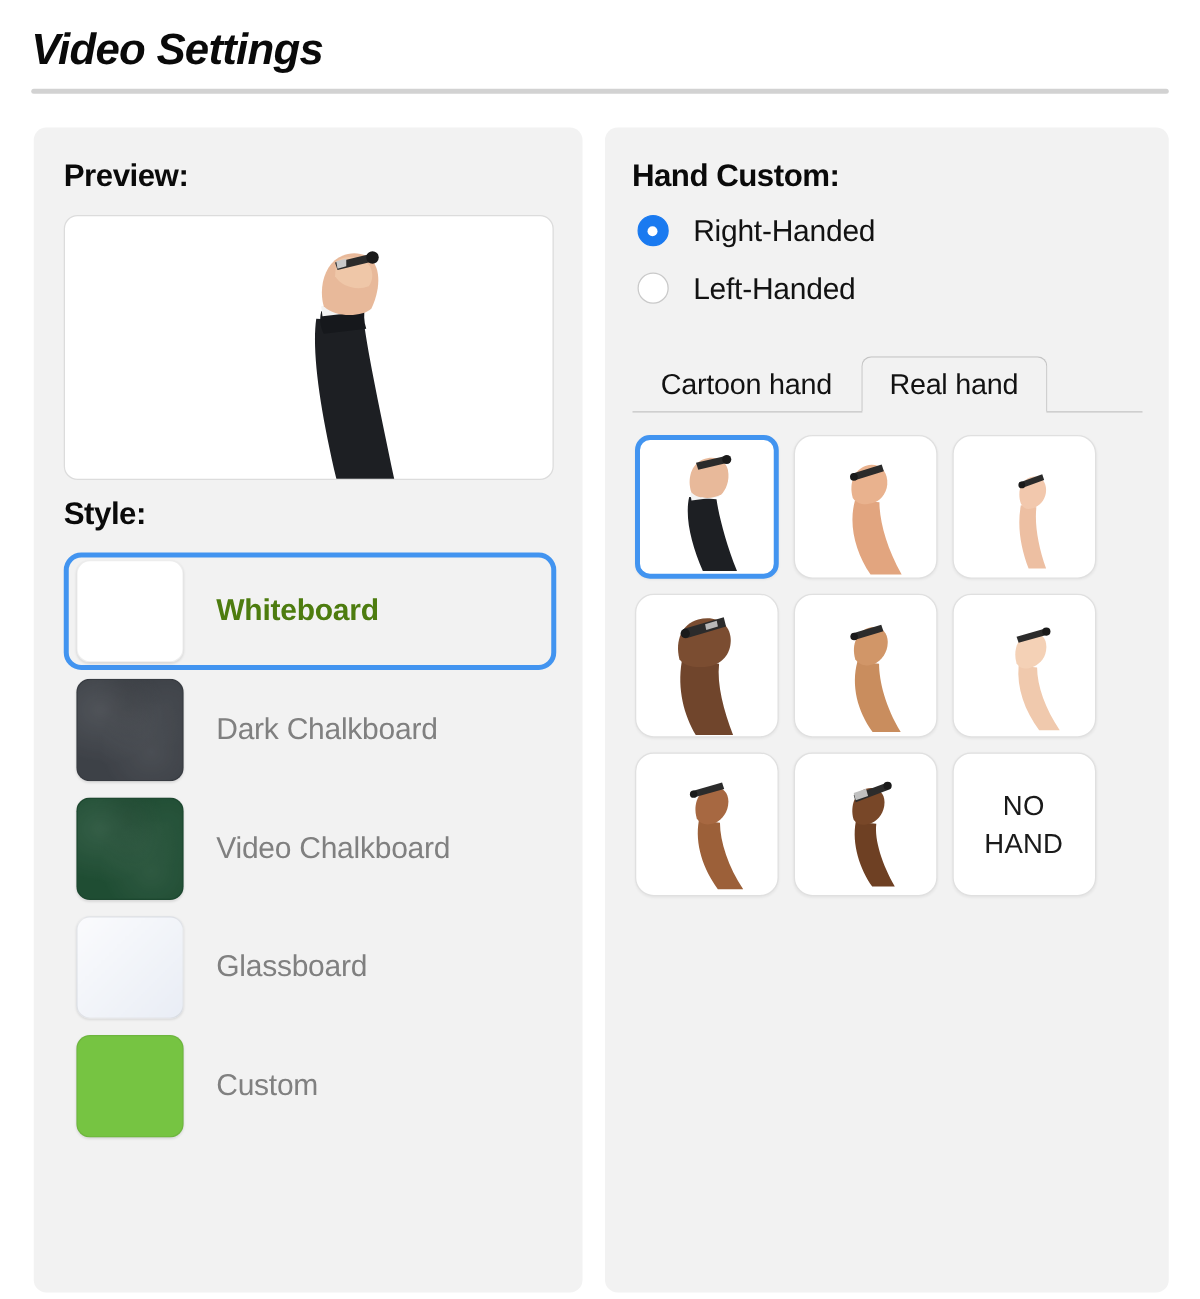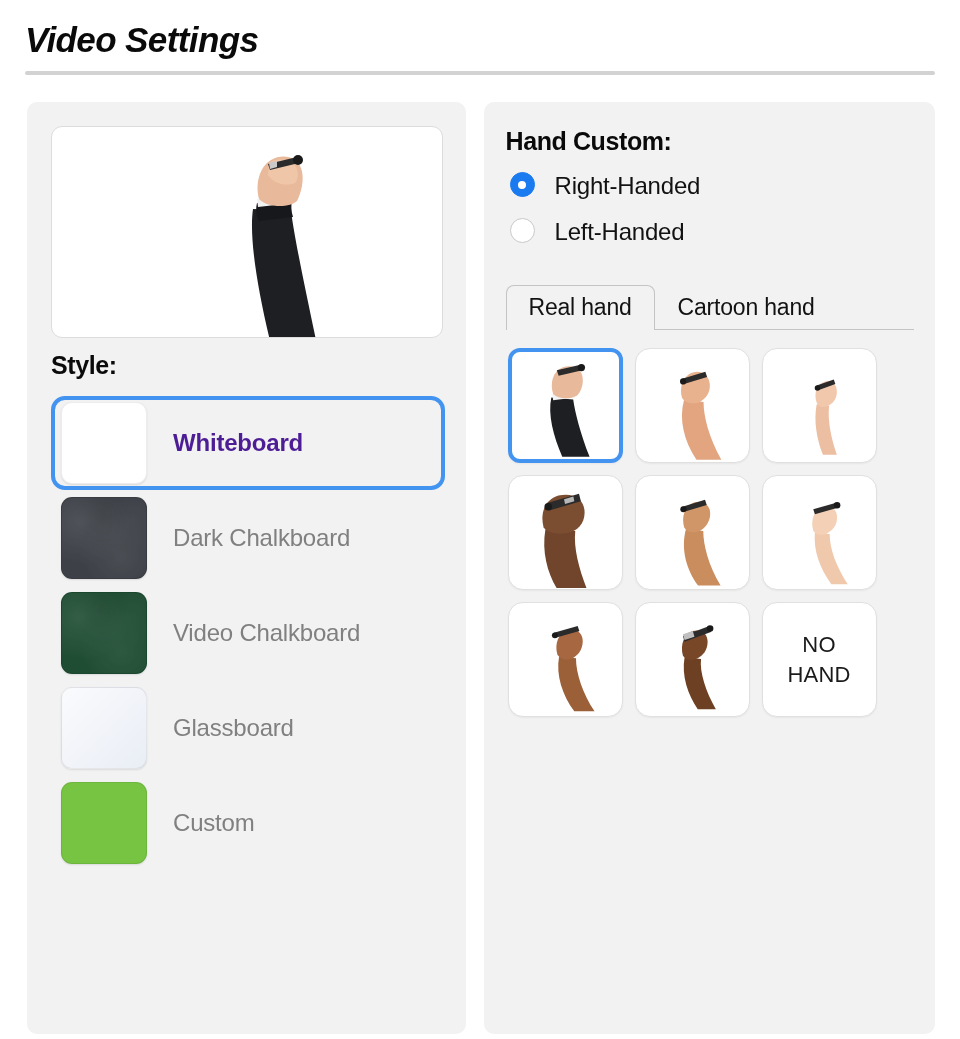--- a/index.html
+++ b/index.html
@@ -120,21 +120,21 @@
       radial-gradient(ellipse at 48% 15%, rgba(0,0,0,0.18), transparent 45%),
       radial-gradient(ellipse at 85% 25%, rgba(255,255,255,0.10), transparent 40%);
   }
   .style-name {
     font-size: 24px;
     margin-left: 26px;
     color: #808080;
     letter-spacing: -0.2px;
   }
   .style-item.selected .style-name {
-    color: #4c1d95;
+    color: #4d7c0f;
     font-weight: bold;
   }
 
   
   .radio-row {
     display: flex;
     align-items: flex-start;
     height: 46px;
     margin-left: 4px;
   }
@@ -248,20 +248,21 @@
 
 <div class="page-header">
   <h1 class="page-title">Video Settings</h1>
   <div class="title-rule"></div>
 </div>
 
 <div class="panels">
 
   <div class="panel panel-left">
 
+    <div class="section-label">Preview:</div>
 
     <div class="preview-box">
       <svg class="preview-art" viewBox="0 0 130 210">
 
         <path d="M40 72 C36 100 44 150 58 208 L104 208 C92 150 82 104 78 74 Z" fill="#1d1f23"></path>
         <path d="M44 66 C42 74 44 80 46 84 L80 80 C78 74 78 68 79 62 Z" fill="#16181c"></path>
         <path d="M44 62 L80 58 L80 66 L45 70 Z" fill="#f3f3f3"></path>
 
         <path d="M46 62 C42 48 46 30 58 23 C70 16 84 20 88 31 C92 42 88 56 84 64 C78 70 56 72 46 62 Z" fill="#e8b99a"></path>
         <path d="M56 26 C64 20 78 22 83 30 C86 36 85 42 82 46 C72 50 60 46 55 38 Z" fill="#efc7a8"></path>
@@ -316,22 +317,22 @@
       <span class="radio on"></span>
       <span class="radio-label">Right-Handed</span>
     </div>
 
     <div class="radio-row">
       <span class="radio"></span>
       <span class="radio-label">Left-Handed</span>
     </div>
 
     <div class="tabs">
+      <div class="tab">Cartoon hand</div>
       <div class="tab active">Real hand</div>
-      <div class="tab">Cartoon hand</div>
     </div>
 
     <div class="hand-grid">
 
       <div class="hand-cell selected">
         <svg class="art" viewBox="0 0 90 105" width="82" height="100">
           <path d="M30 40 C26 58 32 82 42 105 L72 105 C62 80 56 56 54 42 Z" fill="#1d1f23"></path>
           <path d="M31 36 L55 33 L56 40 L32 43 Z" fill="#f3f3f3"></path>
           <path d="M32 36 C28 24 32 11 42 7 C52 3 62 7 64 16 C66 26 62 34 58 38 C50 42 38 42 32 36 Z" fill="#e8b99a"></path>
           <path d="M36 10 L62 4 L64 10 L38 16 Z" fill="#2b2b2b"></path>

